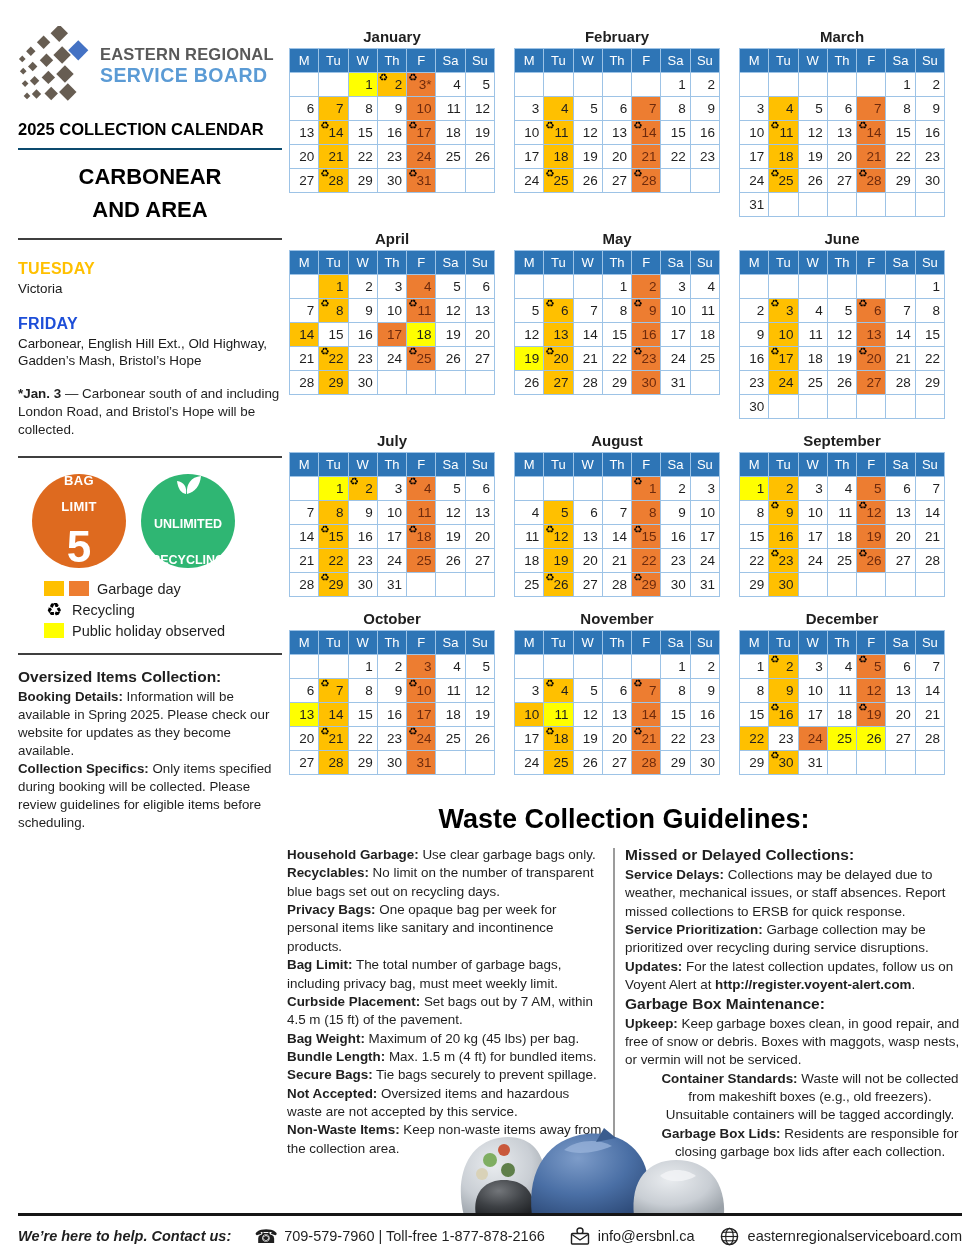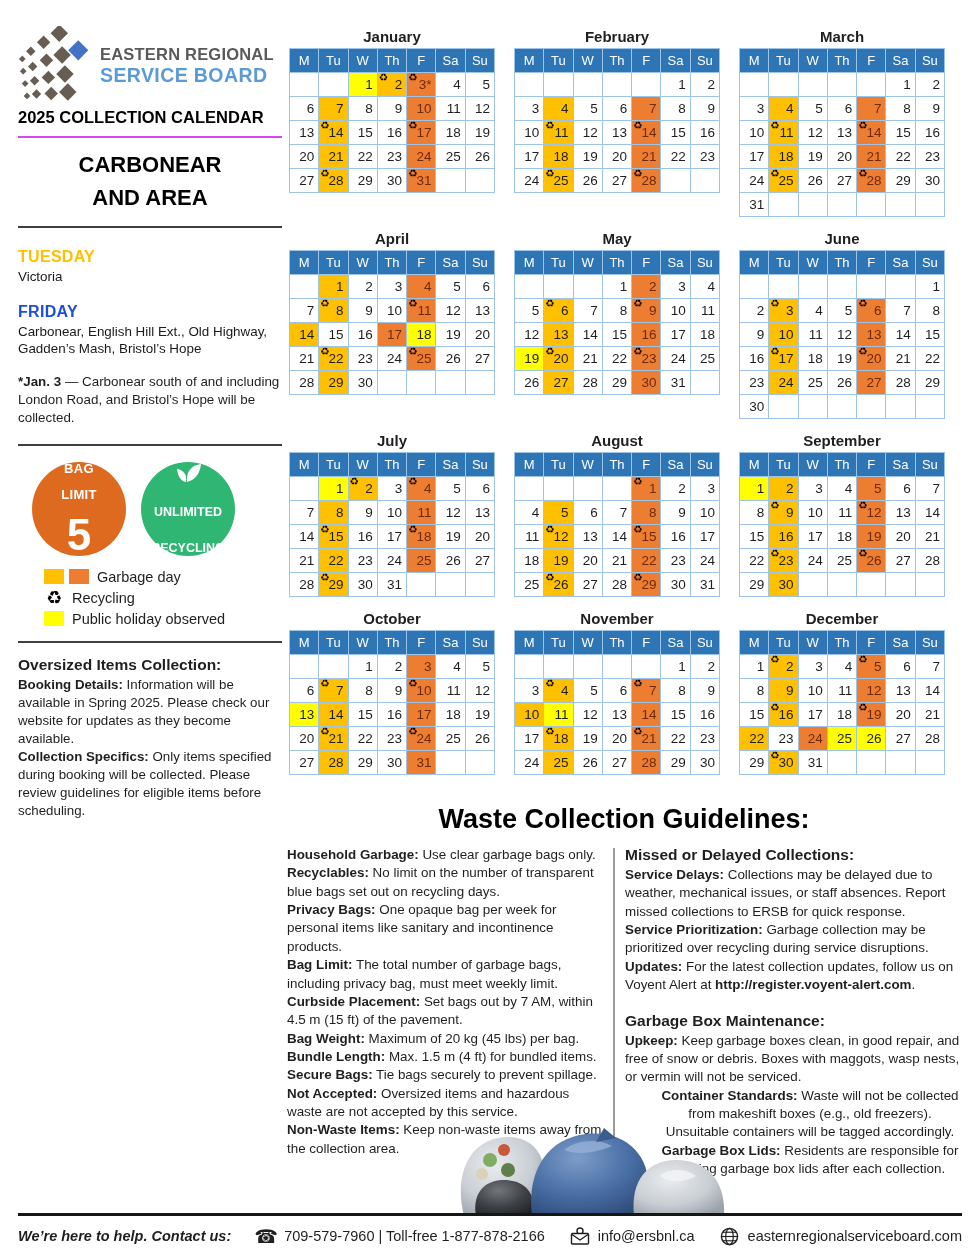--- a/index.html
+++ b/index.html
@@ -5,22 +5,22 @@
   * { margin:0; padding:0; box-sizing:border-box; }
   html,body { width:980px; height:1255px; background:#ffffff;
     font-family:"Liberation Sans", sans-serif; color:#1f1f1f; }
   #page { position:relative; width:980px; height:1255px; overflow:hidden; background:#fff; }
 
   
   #sidebar { position:absolute; left:18px; top:26px; width:264px; }
   .logo-row { display:flex; align-items:center; gap:8px; }
   .logo-text .l1 { font-size:16.5px; font-weight:bold; color:#595959; letter-spacing:.2px; }
   .logo-text .l2 { font-size:19.5px; font-weight:bold; color:#5B9BD5; letter-spacing:.4px; }
-  .cal-title { margin-top:2px; font-size:16.5px; font-weight:bold; color:#000;
-    padding-bottom:9px; border-bottom:2px solid #d946ef; }
+  .cal-title { margin-top:14px; font-size:16.5px; font-weight:bold; color:#000;
+    padding-bottom:9px; border-bottom:2px solid #0c4a6e; }
   .area-title { text-align:center; font-size:22px; font-weight:bold; color:#000;
     padding:10px 0 12px; border-bottom:2px solid #3f3f3f; line-height:1.5; }
   .dayhdr { font-size:16px; font-weight:bold; letter-spacing:.3px; }
   .dayhdr.tue { color:#FFC000; margin-top:20px; }
   .dayhdr.fri { color:#1d4ed8; margin-top:17px; }
   .routes { font-size:13.4px; line-height:1.32; margin-top:2px; color:#1a1a1a; }
   .note { font-size:13.4px; line-height:1.34; margin-top:15px; }
   .sep { border-top:2px solid #3f3f3f; margin-top:17px; }
   .badges { display:flex; gap:15px; margin-top:16px; padding-left:14px; }
   .circle { width:94px; height:94px; border-radius:50%; color:#fff; display:flex;
@@ -60,21 +60,21 @@
     color:#000; font-family:"DejaVu Sans", sans-serif; }
 
   
   #guidelines { position:absolute; left:287px; top:804px; width:674px; }
   #guidelines h1 { text-align:center; font-size:27px; font-weight:bold; color:#000; }
   .gcols { display:flex; margin-top:11px; }
   .gleft { width:318px; }
   .gdivider { width:0; border-left:2px solid #9b9b9b; margin:2px 10px 0 8px; }
   .gright { flex:1; }
   .gsec-title { font-size:15.5px; font-weight:bold; margin-bottom:2px; }
-  .gsec + .gsec { margin-top:17px; }
+  .gsec + .gsec { }
   .gitem.indent { padding-left:34px;text-align:center; }
   .gleft .gitem, .gright .gitem { font-size:13.4px; line-height:1.37; }
 
   
   #garbage-photo { position:absolute; left:446px; top:1076px; width:290px; height:140px; }
 
   
   #footer { position:absolute; left:18px; top:1213px; width:944px;
     border-top:3px solid #161616; padding-top:10px; display:flex;
     align-items:center; justify-content:space-between; }

